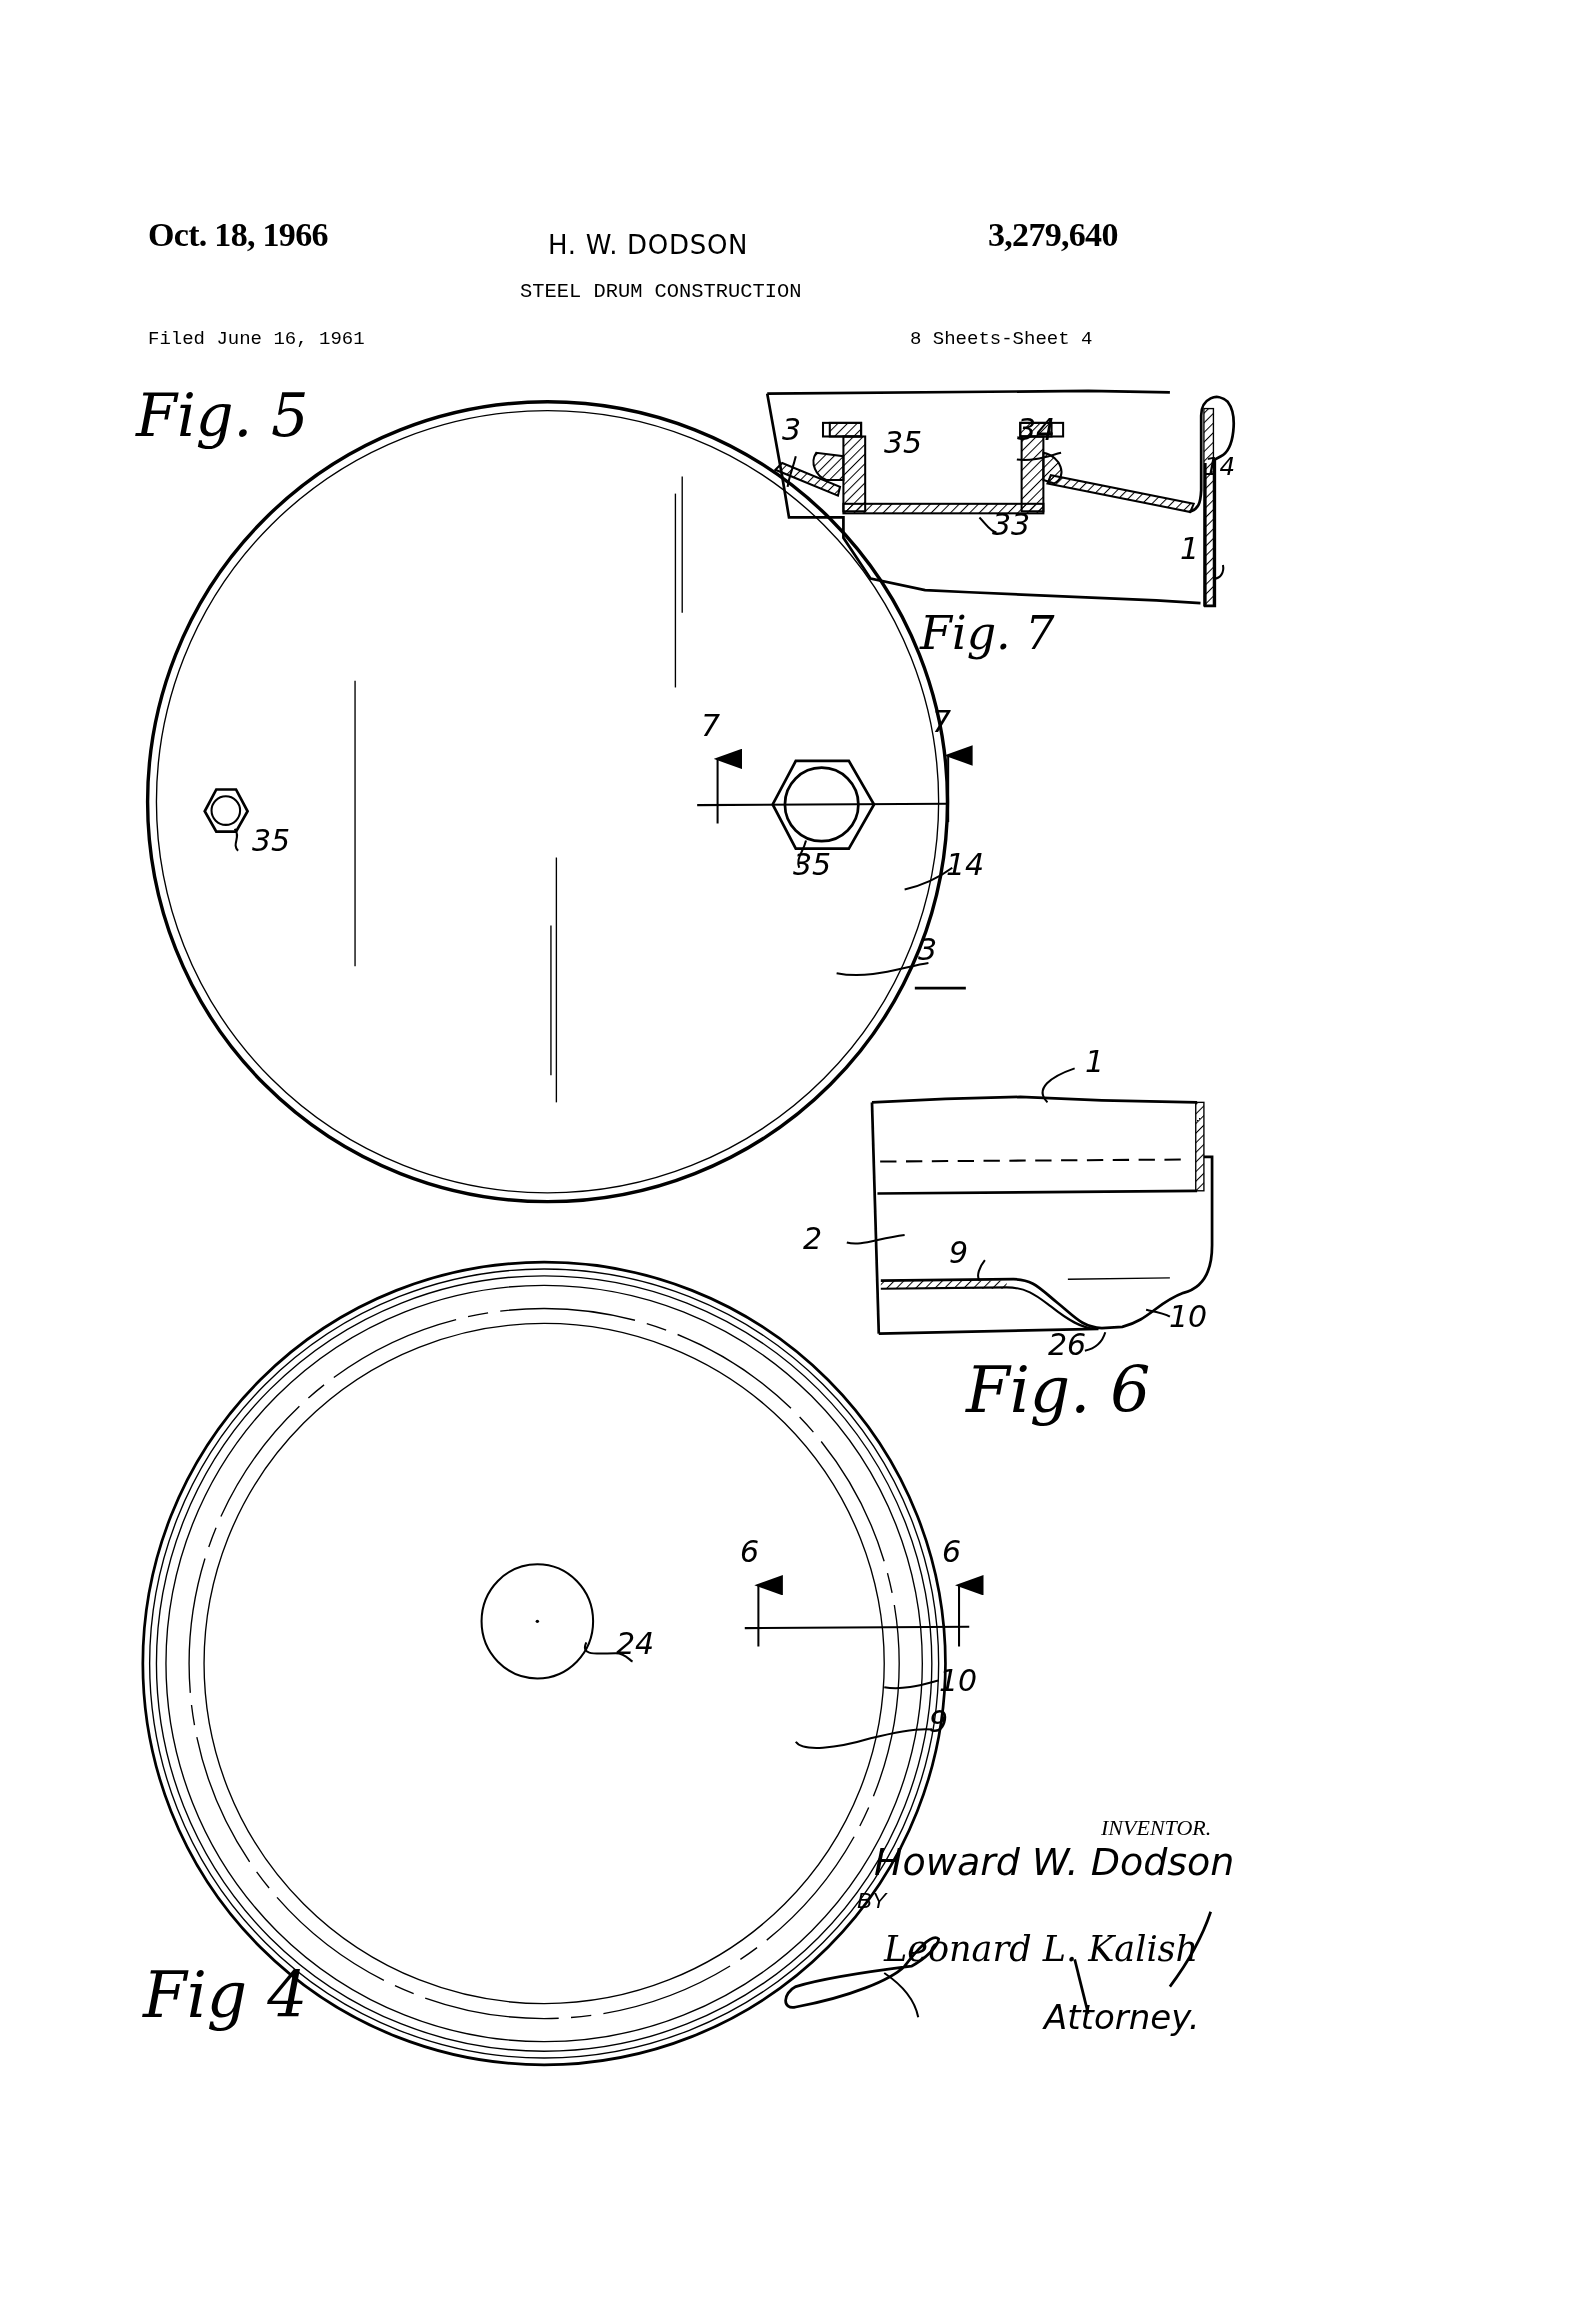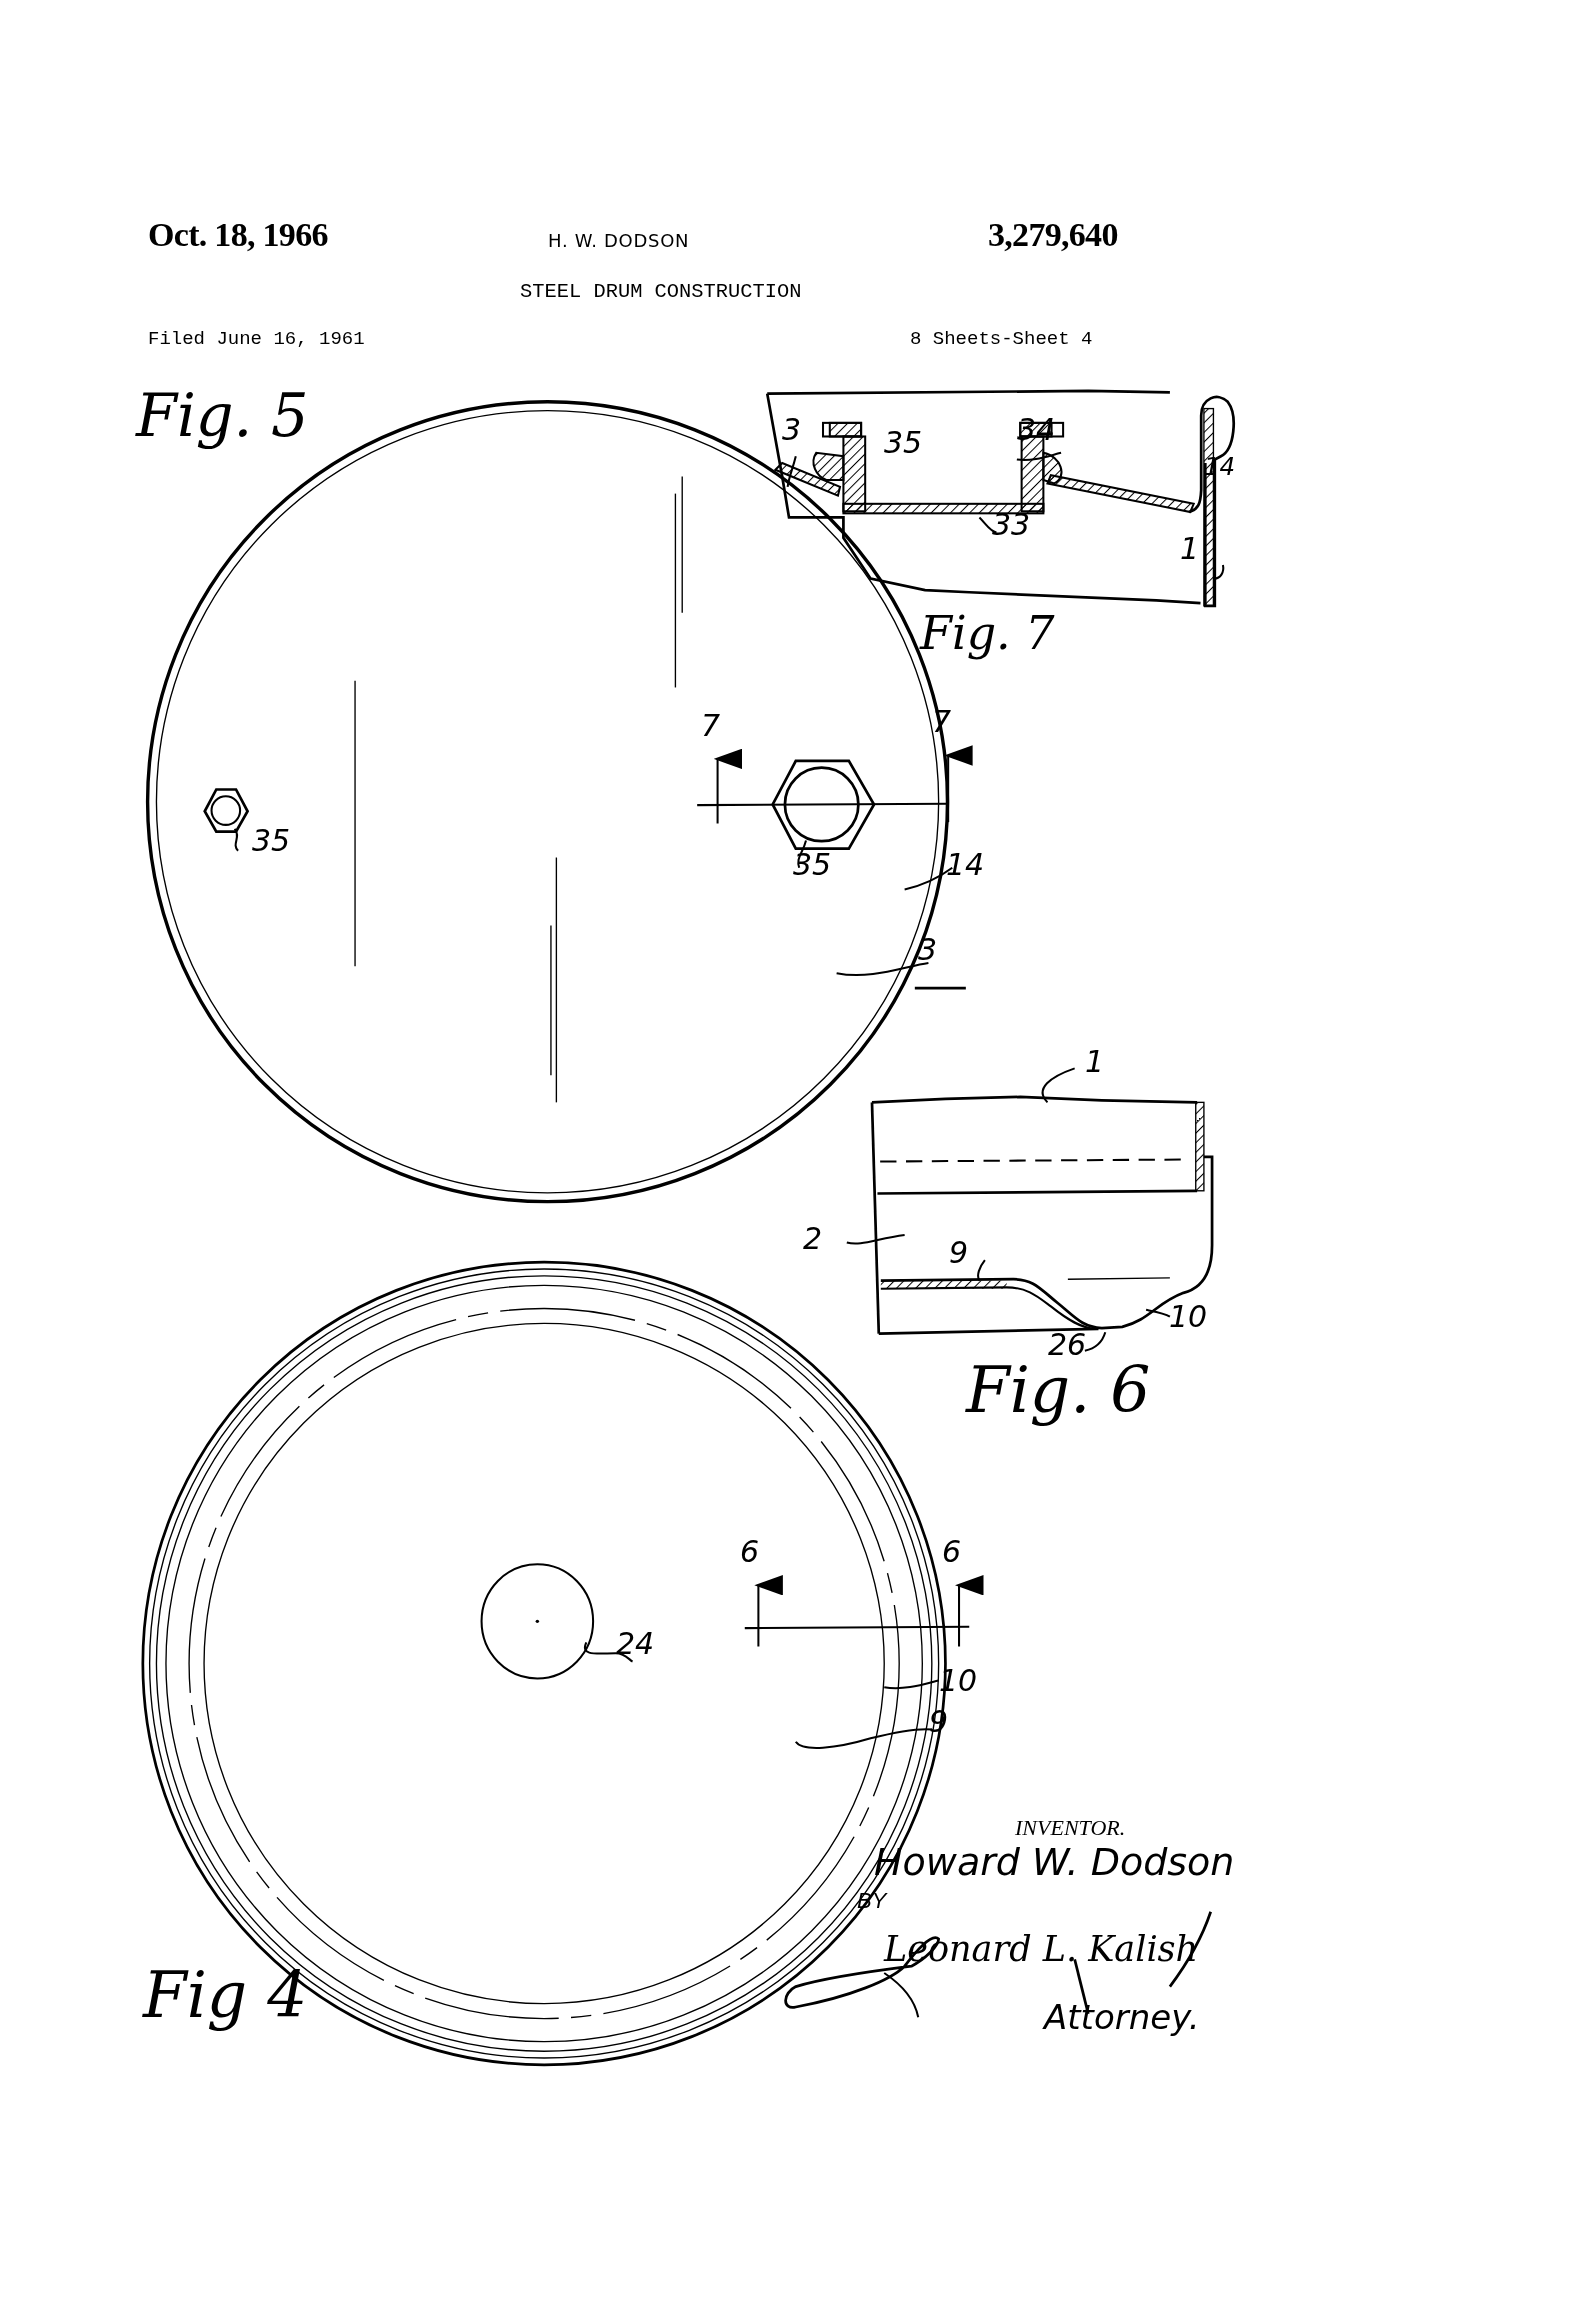--- a/index.html
+++ b/index.html
@@ -1,19 +1,19 @@
 <!DOCTYPE html>
 <html style="font-size:11px"><head>
 <meta charset="utf-8">
 <style>
   html, body { margin: 0; padding: 0; background: #ffffff; }
   body { width: 1578px; height: 2319px; position: relative; overflow: hidden; font-family: "DejaVu Serif", serif; color: #000; }
   .abs { position: absolute; }
   .hdr-bold { font-family: "Liberation Serif", serif; font-weight: bold; font-size: 34px; letter-spacing: -0.7px; }
-  .hdr-name { font-family: "DejaVu Sans", sans-serif; font-size: 18px; letter-spacing: 0.7px; }
+  .hdr-name { font-family: "DejaVu Sans", sans-serif; font-size: 26px; letter-spacing: 0.7px; }
   .mono { font-family: "Liberation Mono", monospace; font-size: 19px; }
   .figlabel { font-family: "DejaVu Serif", serif; font-style: italic; font-weight: normal; font-size: 59px; }
   .hand { font-family: "DejaVu Sans", sans-serif; font-style: italic; }
   .ref { font-family: "DejaVu Sans", sans-serif; font-style: italic; font-size: 30px; }
 </style>
 </head>
 <body>
 
 <div class="abs hdr-bold" style="left:148px;top:216px;">Oct. 18, 1966</div>
 <div class="abs hdr-name" style="left:548px;top:230px;">H. W. DODSON</div>
@@ -156,18 +156,18 @@
 <div class="abs ref" style="left:949px;top:1235px;">9</div>
 <div class="abs ref" style="left:1169px;top:1299px;">10</div>
 <div class="abs ref" style="left:1048px;top:1327px;">26</div>
 
 <div class="abs ref" style="left:616px;top:1626px;">24</div>
 <div class="abs ref" style="left:740px;top:1534px;">6</div>
 <div class="abs ref" style="left:942px;top:1534px;">6</div>
 <div class="abs ref" style="left:939px;top:1663px;">10</div>
 <div class="abs ref" style="left:929px;top:1704px;">9</div>
 
-<div class="abs" style="left:1015px;top:1815px;font-family:'Liberation Serif',serif;font-style:italic;font-size:22px;text-align:right;">INVENTOR.</div>
+<div class="abs" style="left:1101px;top:1815px;font-family:'Liberation Serif',serif;font-style:italic;font-size:22px;text-align:right;">INVENTOR.</div>
 <div class="abs hand" style="left:874px;top:1840px;font-size:38px;">Howard W. Dodson</div>
 <div class="abs" style="left:857px;top:1888px;font-family:Liberation Sans, sans-serif;font-style:italic;font-size:22px;">BY</div>
 <div class="abs hand" style="left:884px;top:1929px;font-size:35px;font-family:'DejaVu Serif',serif;">Leonard L. Kalish</div>
 <div class="abs hand" style="left:1044px;top:1997px;font-size:34px;">Attorney.</div>
 
 
 </body></html>

